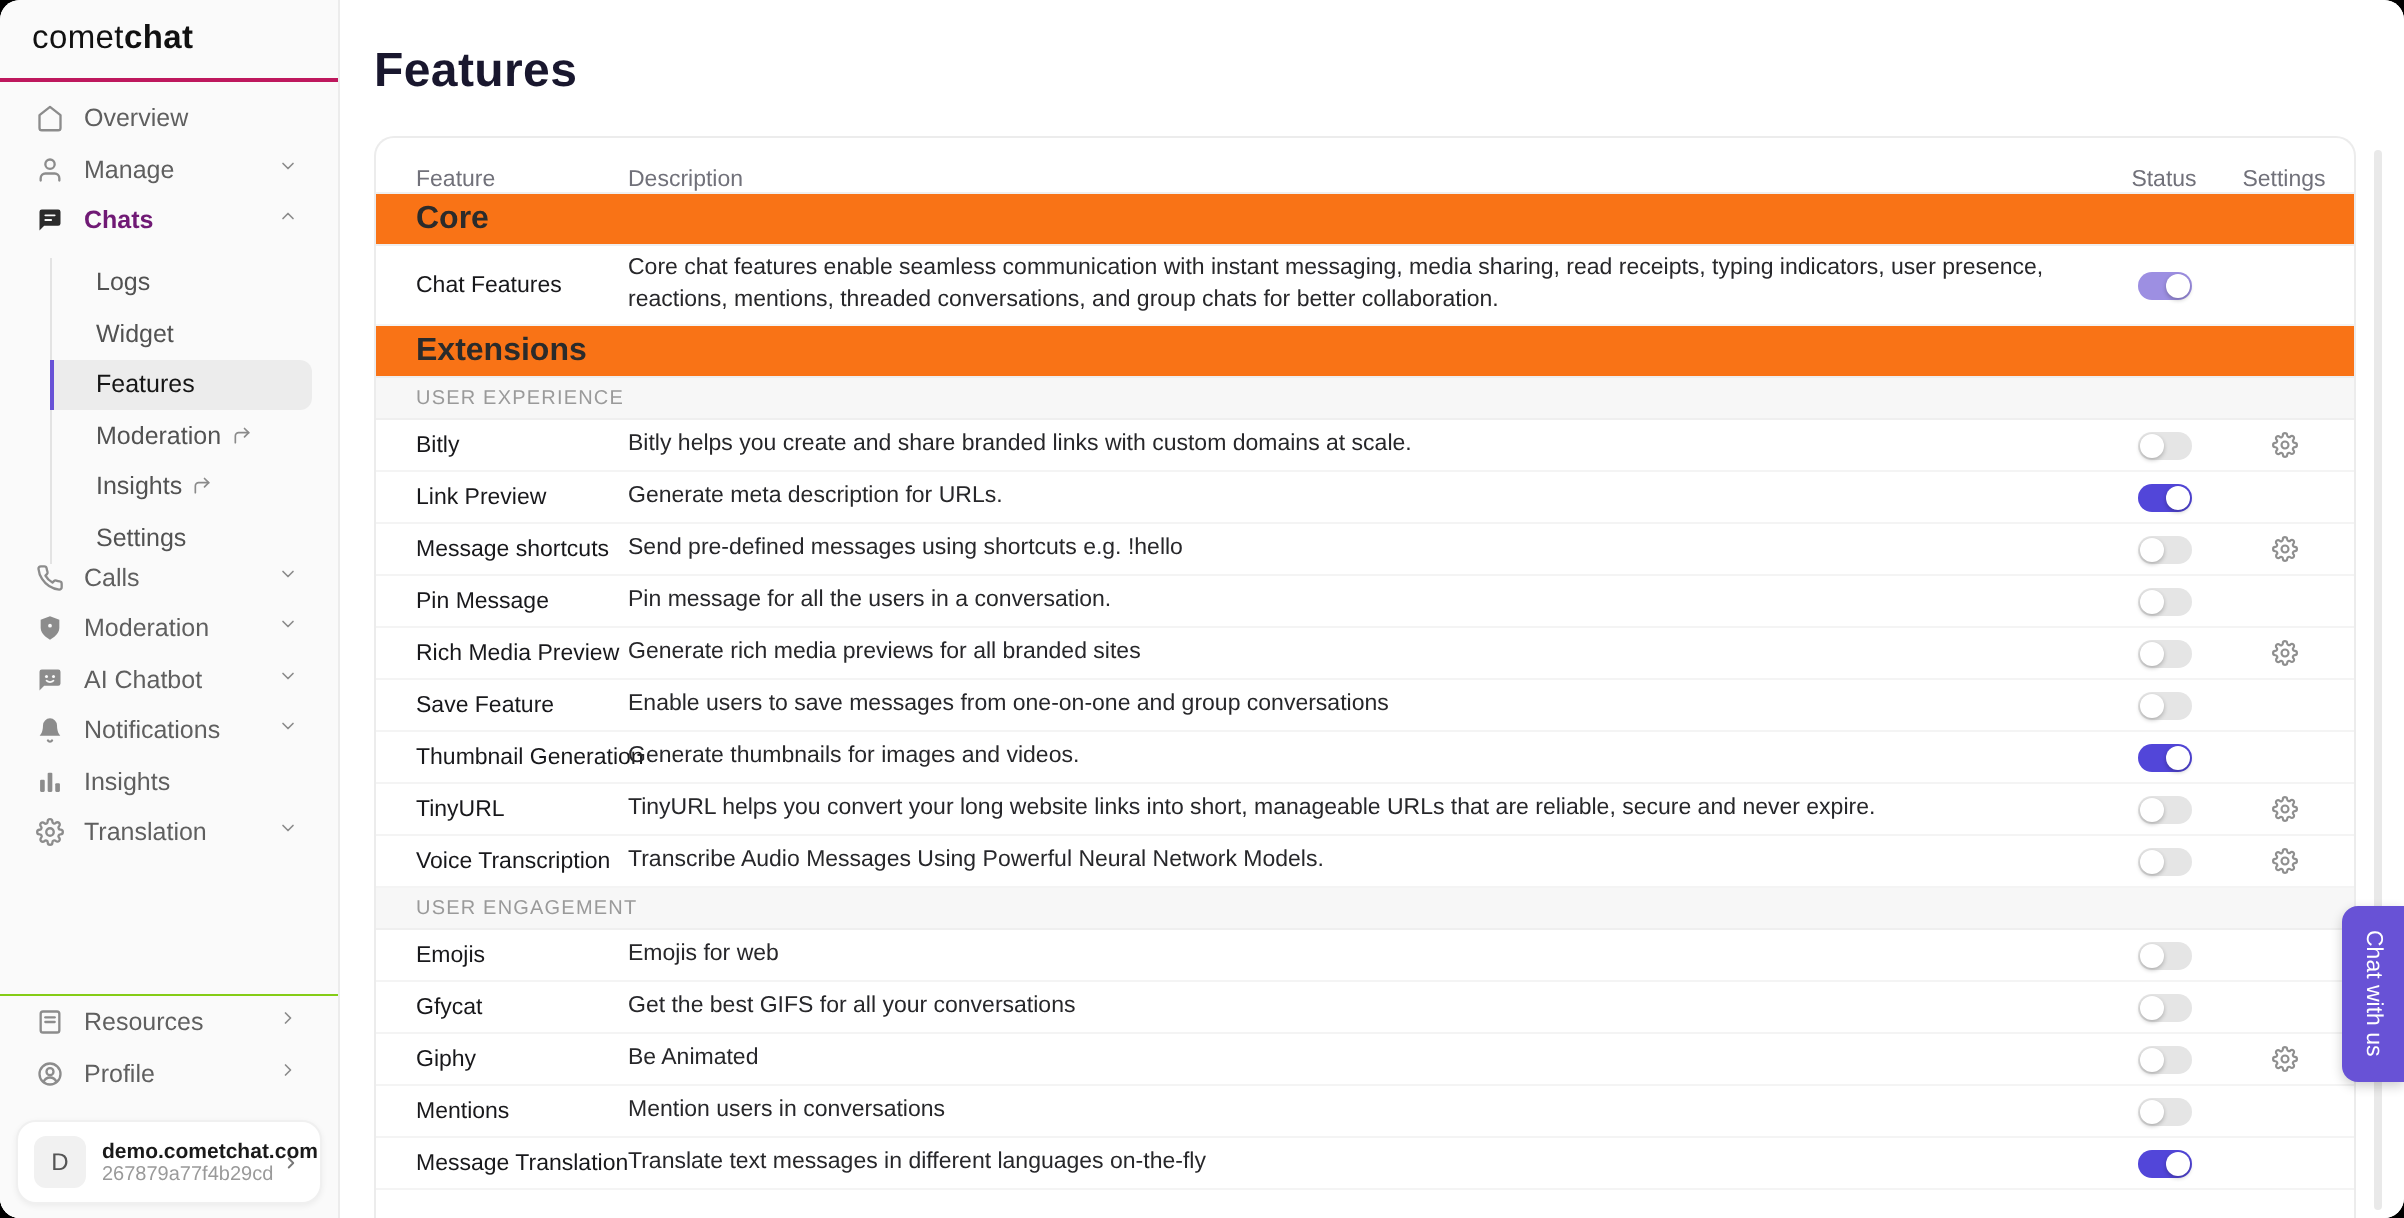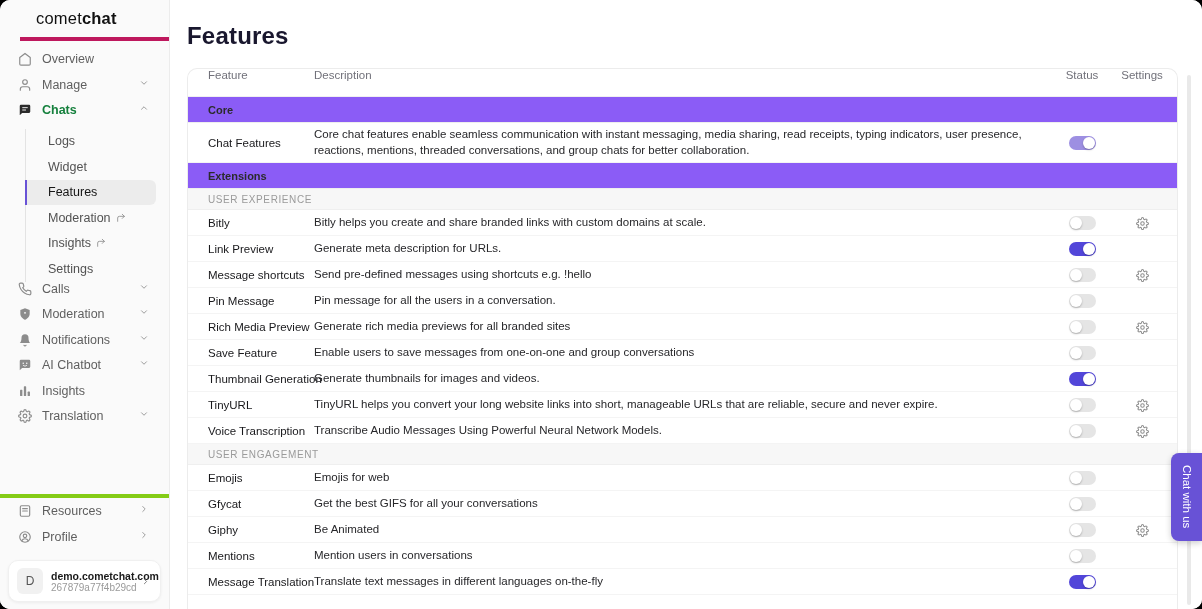--- a/index.html
+++ b/index.html
@@ -1,57 +1,57 @@
 <!DOCTYPE html>
 <html style="--accent: #5246d9; --accent-muted: #9d8fe2; --accent-btn: #6852d6;"><head>
 <meta charset="utf-8">
 <style>
   * { box-sizing: border-box; margin: 0; padding: 0; }
   html,body { background:#000; font-family:"Liberation Sans", sans-serif; }
   .window { position:relative; width:1202px; height:609px; background:#fff; border-radius:10px; overflow:hidden; }
 
   
   .sidebar { position:absolute; left:0; top:0; bottom:0; width:170px; background:#fafafa; border-right:1px solid #ececec; }
-  .logo { height:41px; display:flex; align-items:center; padding-left:16px; border-bottom:4px solid #be185d; font-size:16.5px; color:#111; letter-spacing:.2px;margin-left:20px; }
+  .logo { height:41px; display:flex; align-items:center; padding-left:16px; border-bottom:2px solid #be185d; font-size:16.5px; color:#111; letter-spacing:.2px; }
   .logo b { font-weight:700; }
   .nav { padding-top:11px; }
   .nav-item { display:flex; height:25.5px; padding:0 14px 0 18px; cursor:pointer; color:#5f5f5f; font-size:12.5px; }
   .nav-item .nav-ic { display:flex; width:14px; height:14px; margin-right:10px; color:#8c8c8c; flex:none; }
   .nav-ic svg { width:14px; height:14px; }
   .nav-label { flex:1; white-space:nowrap; }
   .chev { display:flex; width:10px; height:10px; color:#8a8a8a; margin-left:auto; margin-right:6px; }
   .chev svg { width:10px; height:10px; }
-  .nav-item.active { color:#15803d; font-weight:700; }
+  .nav-item.active { color:#701a75; font-weight:700; }
   .nav-item.active .nav-ic { color:#2b2b2b; }
   .submenu { margin:0 13px 0 25px; border-left:1px solid #e3e3e3; }
   .sub-item { position:relative; display:flex; align-items:center; height:25.5px; padding-left:22px; font-size:12.5px; color:#525252; cursor:pointer; }
   .sub-item.selected { background:#ececec; border-radius:0 6px 6px 0; color:#161616; }
   .sub-item.selected::before { content:''; position:absolute; left:-1px; top:0; bottom:0; width:2px; background:var(--accent-btn); }
   .ext { display:flex; width:10px; height:10px; margin-left:5px; color:#8a8a8a; }
   .ext svg { width:10px; height:10px; }
-  .sidebar-footer { position:absolute; left:0; right:0; bottom:0; border-top:4px solid #84cc16; padding:6px 0 7px; background:#fafafa; }
+  .sidebar-footer { position:absolute; left:0; right:0; bottom:0; border-top:1px solid #84cc16; padding:6px 0 7px; background:#fafafa; }
   .account-card { margin:5px 8px 0 8px; background:#fff; border:1px solid #f0f0f0; border-radius:10px; box-shadow:0 1px 3px rgba(0,0,0,.06); display:flex; align-items:center; padding:7px 10px 7px 8px; cursor:pointer; }
   .avatar { width:26px; height:26px; border-radius:6px; background:#f1f1f1; color:#555; display:flex; align-items:center; justify-content:center; font-size:12px; flex:none; }
   .account-meta { margin-left:8px; flex:1; min-width:0; }
   .account-name { font-size:10.5px; font-weight:700; color:#1a1a1a; white-space:nowrap; }
   .account-id { font-size:10px; color:#9a9a9a; white-space:nowrap; }
   .account-chev { display:flex; width:9px; height:9px; color:#777; flex:none; }
   .account-chev svg { width:9px; height:9px; }
 
   
   .main { position:absolute; left:170px; top:0; right:0; bottom:0; background:#fff; }
   .page-title { position:absolute; left:17px; top:22px; font-size:24px; font-weight:700; color:#19172e; letter-spacing:.2px; }
   .table-card { position:absolute; left:17px; top:68px; width:991px; bottom:-2px; background:#fff; border:1px solid #ececec; border-bottom:none; border-radius:10px 10px 0 0; overflow:hidden; }
-  .t-head { display:flex; align-items:flex-start; height:28px; border-bottom:1px solid #f0f0f0; color:#71717a; font-size:11.5px; }
+  .t-head { display:flex; align-items:flex-end; height:28px; border-bottom:1px solid #f0f0f0; color:#71717a; font-size:11.5px; }
   .c-feature { width:126px; padding-left:20px; flex:none; white-space:nowrap; }
   .c-desc { flex:1; padding-right:14px; }
   .c-status { width:50px; flex:none; display:flex; justify-content:center; }
   .c-settings { width:70px; flex:none; display:flex; justify-content:center; }
   .h-status, .h-settings { text-align:center; }
-  .t-section { display:flex; align-items:center; height:26px; background:#8b5cf6; border-bottom:1px solid #eeeeee; padding-left:20px; font-size:11px; font-weight:600; color:#2b2b2b; }
+  .t-section { display:flex; align-items:center; height:26px; background:#f97316; border-bottom:1px solid #eeeeee; padding-left:20px; font-size:16px; font-weight:600; color:#2b2b2b; }
   .t-subsection { display:flex; align-items:center; height:21px; background:#f7f7f7; border-bottom:1px solid #efefef; padding-left:20px; font-size:10px; letter-spacing:.6px; color:#9a9a9a; }
   .t-row { display:flex; align-items:center; min-height:26px; border-bottom:1px solid #f4f4f4; background:#fff; }
   .t-row .c-feature { font-size:11.5px; color:#18181b; }
   .t-row .c-desc { font-size:11.5px; color:#27272a; line-height:1.35; padding-top:4px; padding-bottom:4px; }
 
   .toggle { position:relative; width:27px; height:14px; border-radius:8px; cursor:pointer; flex:none; }
   .toggle .knob { position:absolute; top:1px; width:12px; height:12px; border-radius:50%; background:#fff; box-shadow:0 1px 2px rgba(0,0,0,.25); }
   .toggle.on { background:var(--accent); }
   .toggle.muted { background:var(--accent-muted); }
   .toggle.on .knob, .toggle.muted .knob { right:1px; }
@@ -168,41 +168,41 @@
           <span class="nav-label">Moderation</span>
           <span class="chev">
             <svg viewBox="0 0 24 24" fill="none" stroke="currentColor" stroke-width="2" stroke-linecap="round" stroke-linejoin="round">
               <polyline points="6 9 12 15 18 9"></polyline>
             </svg>
           </span>
         </div>
         <div class="nav-item">
           <span class="nav-ic">
             <svg viewBox="0 0 24 24">
-              <path fill="currentColor" d="M18 8A6 6 0 0 0 6 8c0 7-3 9-3 9h18s-3-2-3-9z"></path>
-              <path d="M13.73 21a2 2 0 0 1-3.46 0" stroke="currentColor" stroke-width="2" fill="none" stroke-linecap="round"></path>
-            </svg>
-          </span>
-          <span class="nav-label">Notifications</span>
-          <span class="chev">
-            <svg viewBox="0 0 24 24" fill="none" stroke="currentColor" stroke-width="2" stroke-linecap="round" stroke-linejoin="round">
-              <polyline points="6 9 12 15 18 9"></polyline>
-            </svg>
-          </span>
-        </div>
-        <div class="nav-item">
-          <span class="nav-ic">
-            <svg viewBox="0 0 24 24">
               <path fill="currentColor" d="M21 15a2 2 0 0 1-2 2H7l-4 4V5a2 2 0 0 1 2-2h14a2 2 0 0 1 2 2z"></path>
               <circle cx="9" cy="9" r="1.3" fill="#fafafa"></circle>
               <circle cx="15" cy="9" r="1.3" fill="#fafafa"></circle>
               <path d="M9 12.6c.8.8 1.9 1.2 3 1.2s2.2-.4 3-1.2" stroke="#fafafa" stroke-width="1.4" fill="none" stroke-linecap="round"></path>
             </svg>
           </span>
           <span class="nav-label">AI Chatbot</span>
+          <span class="chev">
+            <svg viewBox="0 0 24 24" fill="none" stroke="currentColor" stroke-width="2" stroke-linecap="round" stroke-linejoin="round">
+              <polyline points="6 9 12 15 18 9"></polyline>
+            </svg>
+          </span>
+        </div>
+        <div class="nav-item">
+          <span class="nav-ic">
+            <svg viewBox="0 0 24 24">
+              <path fill="currentColor" d="M18 8A6 6 0 0 0 6 8c0 7-3 9-3 9h18s-3-2-3-9z"></path>
+              <path d="M13.73 21a2 2 0 0 1-3.46 0" stroke="currentColor" stroke-width="2" fill="none" stroke-linecap="round"></path>
+            </svg>
+          </span>
+          <span class="nav-label">Notifications</span>
           <span class="chev">
             <svg viewBox="0 0 24 24" fill="none" stroke="currentColor" stroke-width="2" stroke-linecap="round" stroke-linejoin="round">
               <polyline points="6 9 12 15 18 9"></polyline>
             </svg>
           </span>
         </div>
         <div class="nav-item">
           <span class="nav-ic">
             <svg viewBox="0 0 24 24">
               <rect x="3.5" y="10" width="4" height="10.5" rx="1" fill="currentColor"></rect>

